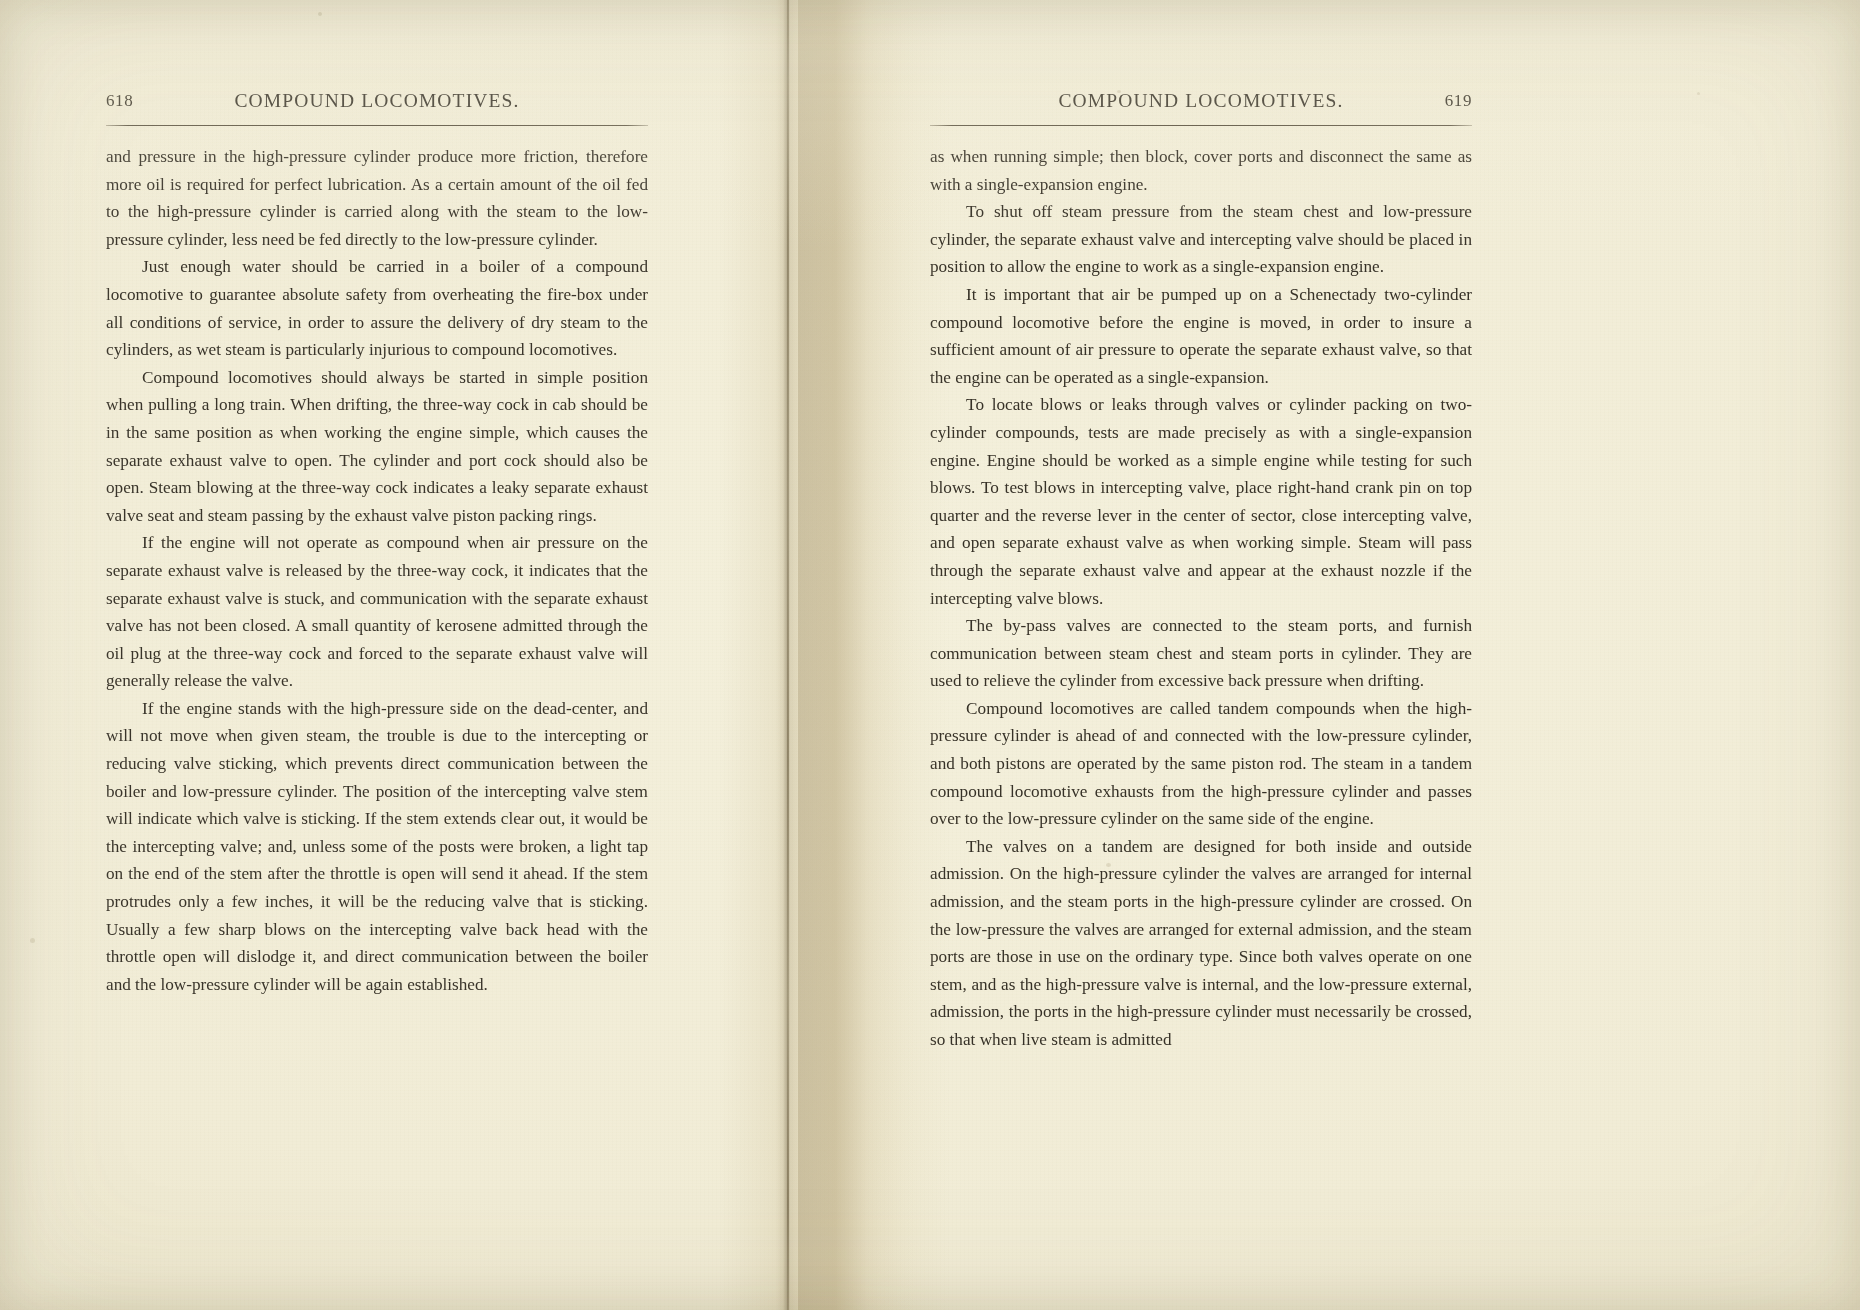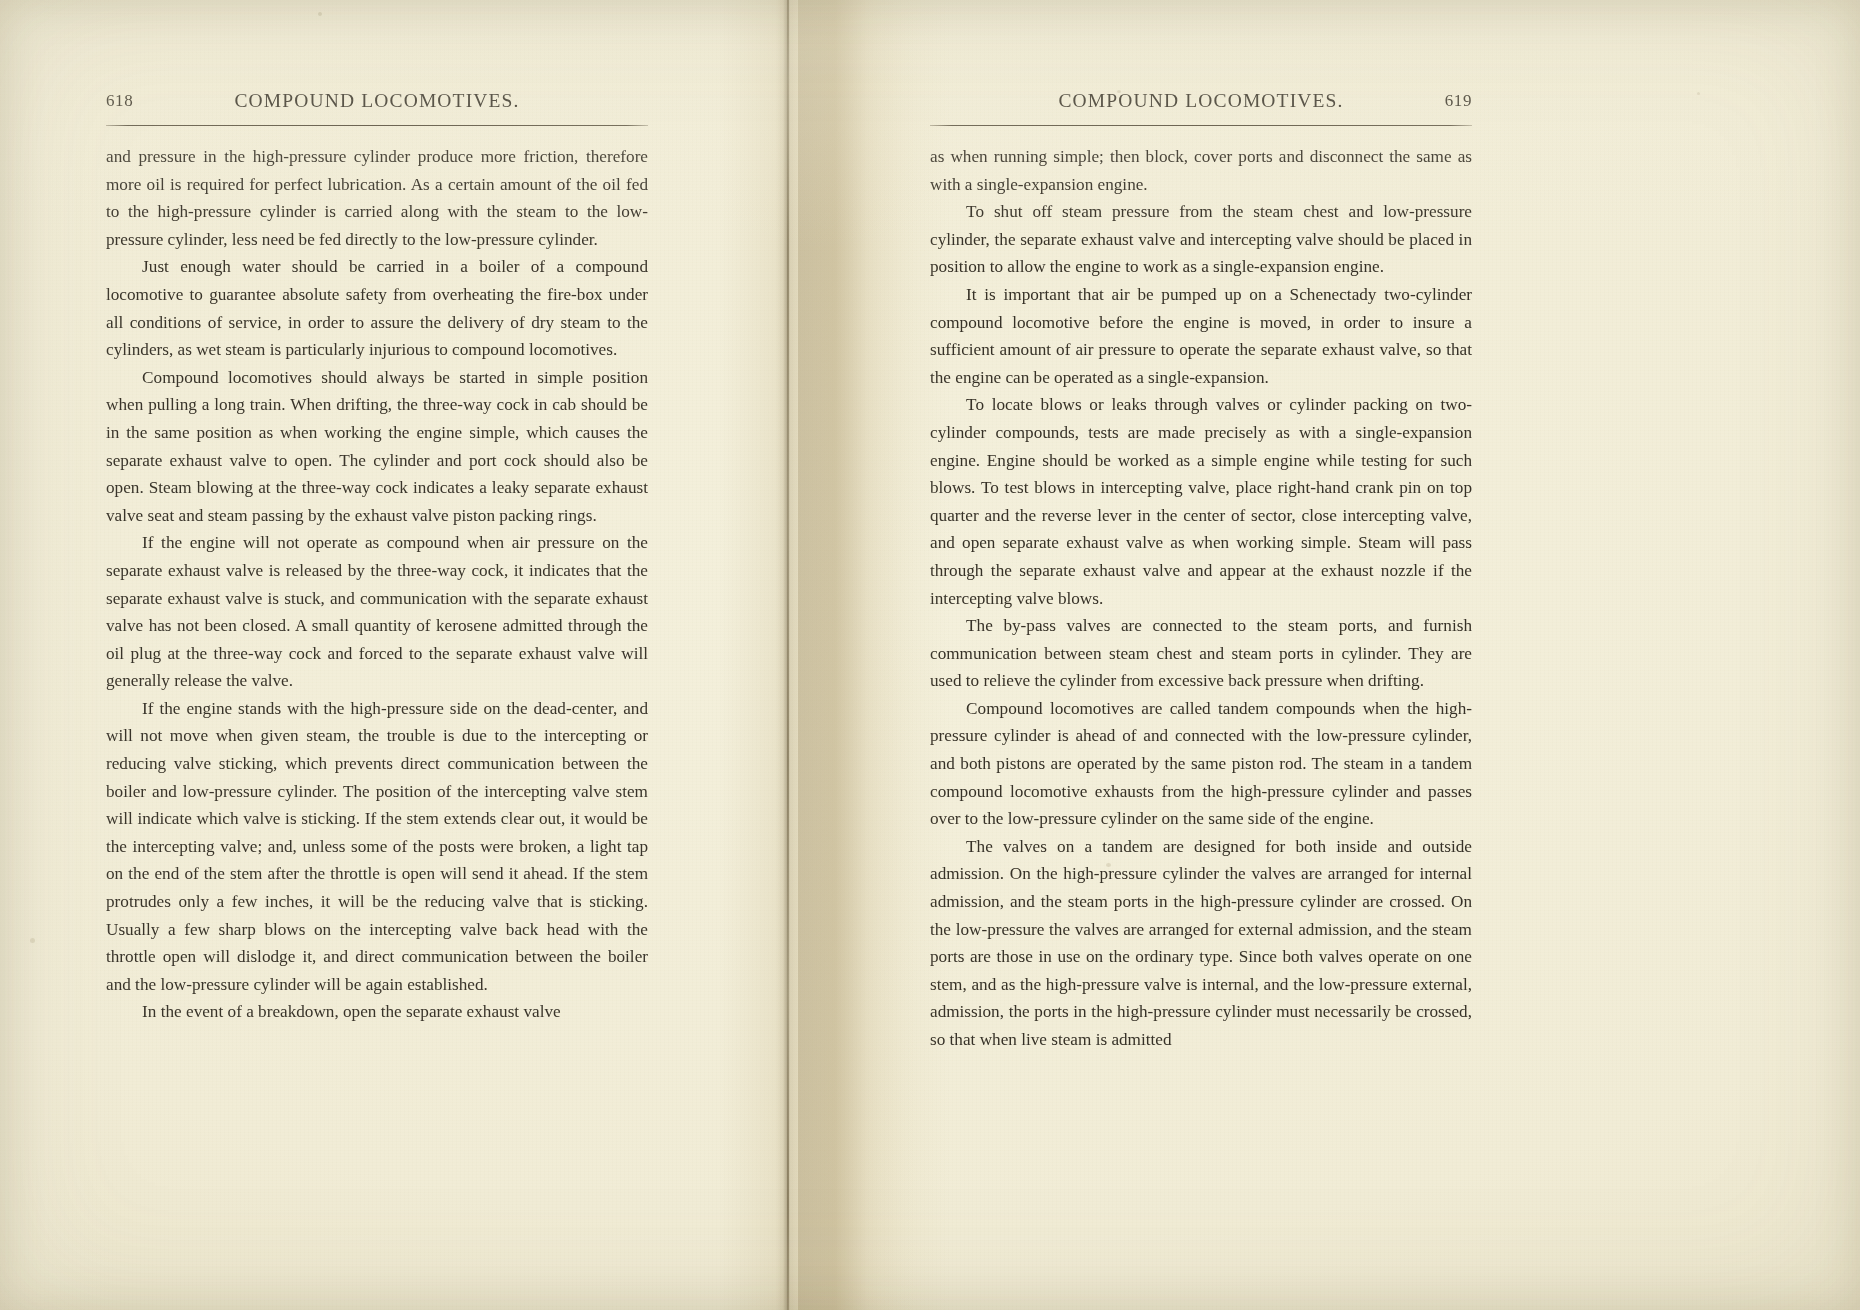--- a/index.html
+++ b/index.html
@@ -232,21 +232,20 @@
         <span class="title">COMPOUND LOCOMOTIVES.</span>
       </div>
       <div class="head-rule"></div>
 
       <div class="body">
         <p class="first">and pressure in the high-pressure cylinder produce more friction, therefore more oil is required for perfect lubrication. As a certain amount of the oil fed to the high-pressure cylinder is carried along with the steam to the low-pressure cylinder, less need be fed directly to the low-pressure cylinder.</p>
         <p>Just enough water should be carried in a boiler of a compound locomotive to guarantee absolute safety from overheating the fire-box under all conditions of service, in order to assure the delivery of dry steam to the cylinders, as wet steam is particularly injurious to compound locomotives.</p>
         <p>Compound locomotives should always be started in simple position when pulling a long train. When drifting, the three-way cock in cab should be in the same position as when working the engine simple, which causes the separate exhaust valve to open. The cylinder and port cock should also be open. Steam blowing at the three-way cock indicates a leaky separate exhaust valve seat and steam passing by the exhaust valve piston packing rings.</p>
         <p>If the engine will not operate as compound when air pressure on the separate exhaust valve is released by the three-way cock, it indicates that the separate exhaust valve is stuck, and communication with the separate exhaust valve has not been closed. A small quantity of kerosene admitted through the oil plug at the three-way cock and forced to the separate exhaust valve will generally release the valve.</p>
         <p>If the engine stands with the high-pressure side on the dead-center, and will not move when given steam, the trouble is due to the intercepting or reducing valve sticking, which prevents direct communication between the boiler and low-pressure cylinder. The position of the intercepting valve stem will indicate which valve is sticking. If the stem extends clear out, it would be the intercepting valve; and, unless some of the posts were broken, a light tap on the end of the stem after the throttle is open will send it ahead. If the stem protrudes only a few inches, it will be the reducing valve that is sticking. Usually a few sharp blows on the intercepting valve back head with the throttle open will dislodge it, and direct communication between the boiler and the low-pressure cylinder will be again established.</p>
-        <p>In the event of a breakdown, open the separate exhaust valve</p>
       </div>
 
     </div>
     <div class="ink-fade-left"></div>
   </div>
 
   <div class="page page-right">
     <div class="page-inner">
 
       <div class="runhead right-head">

